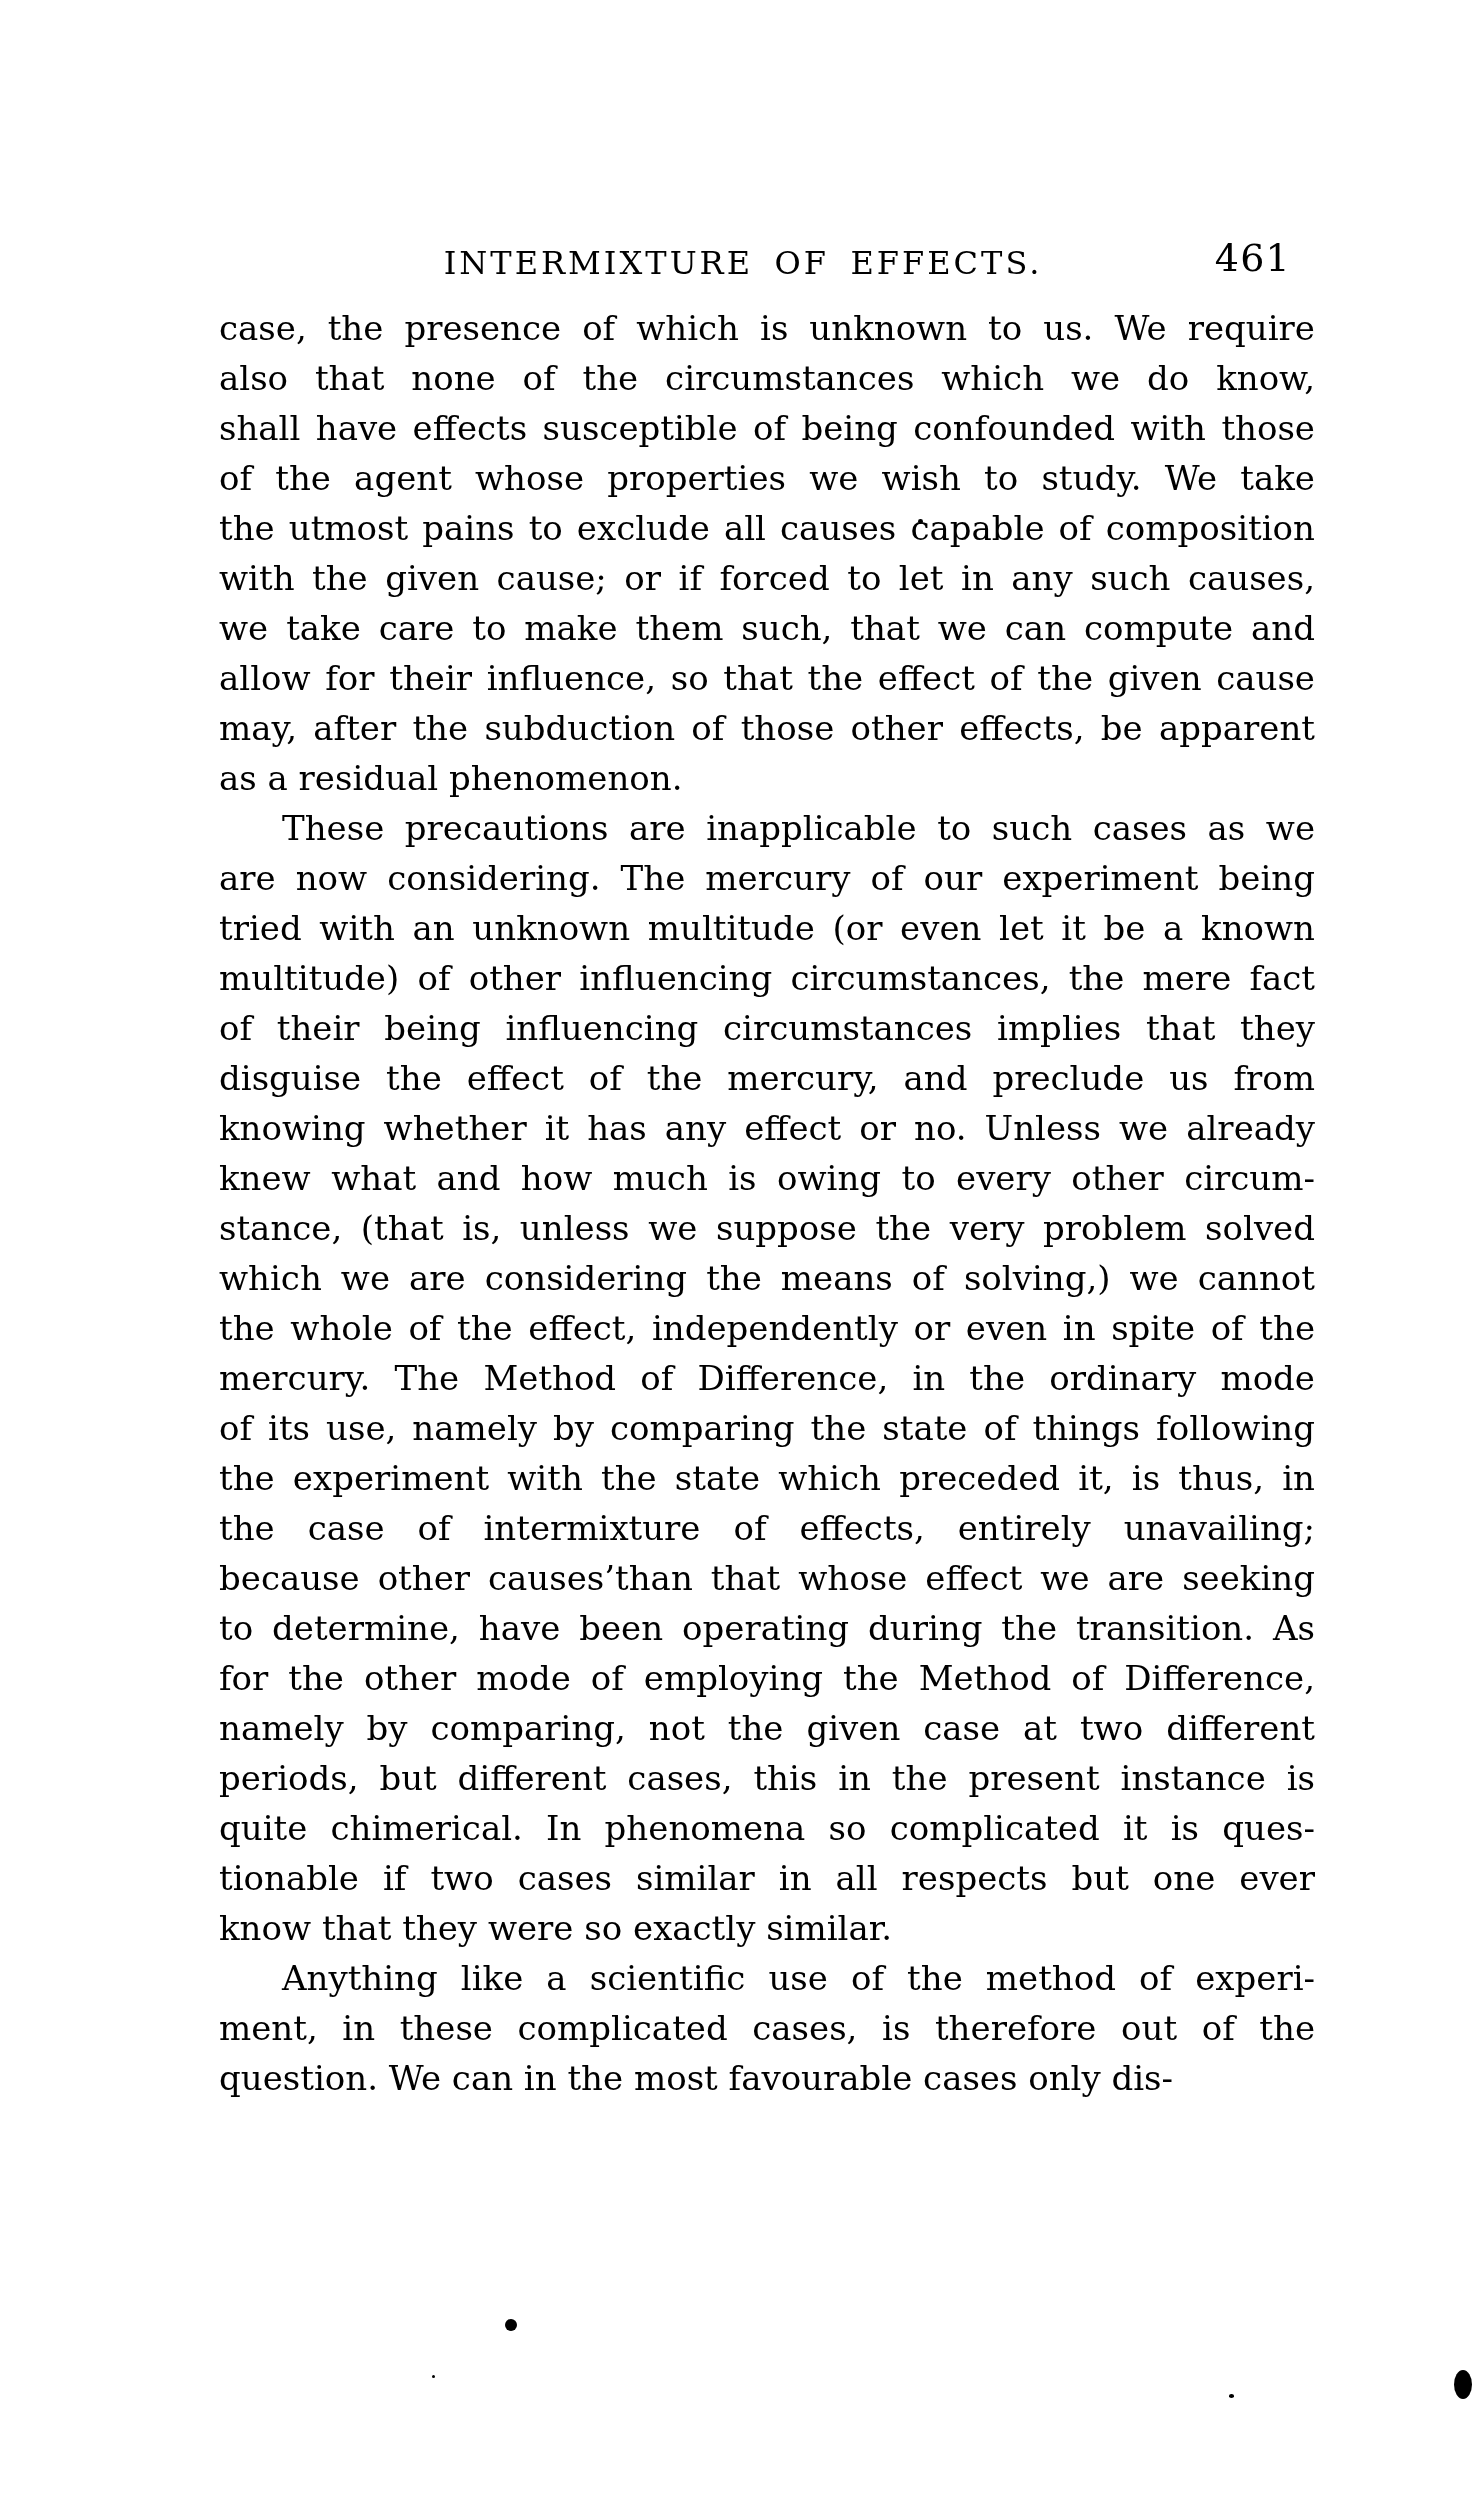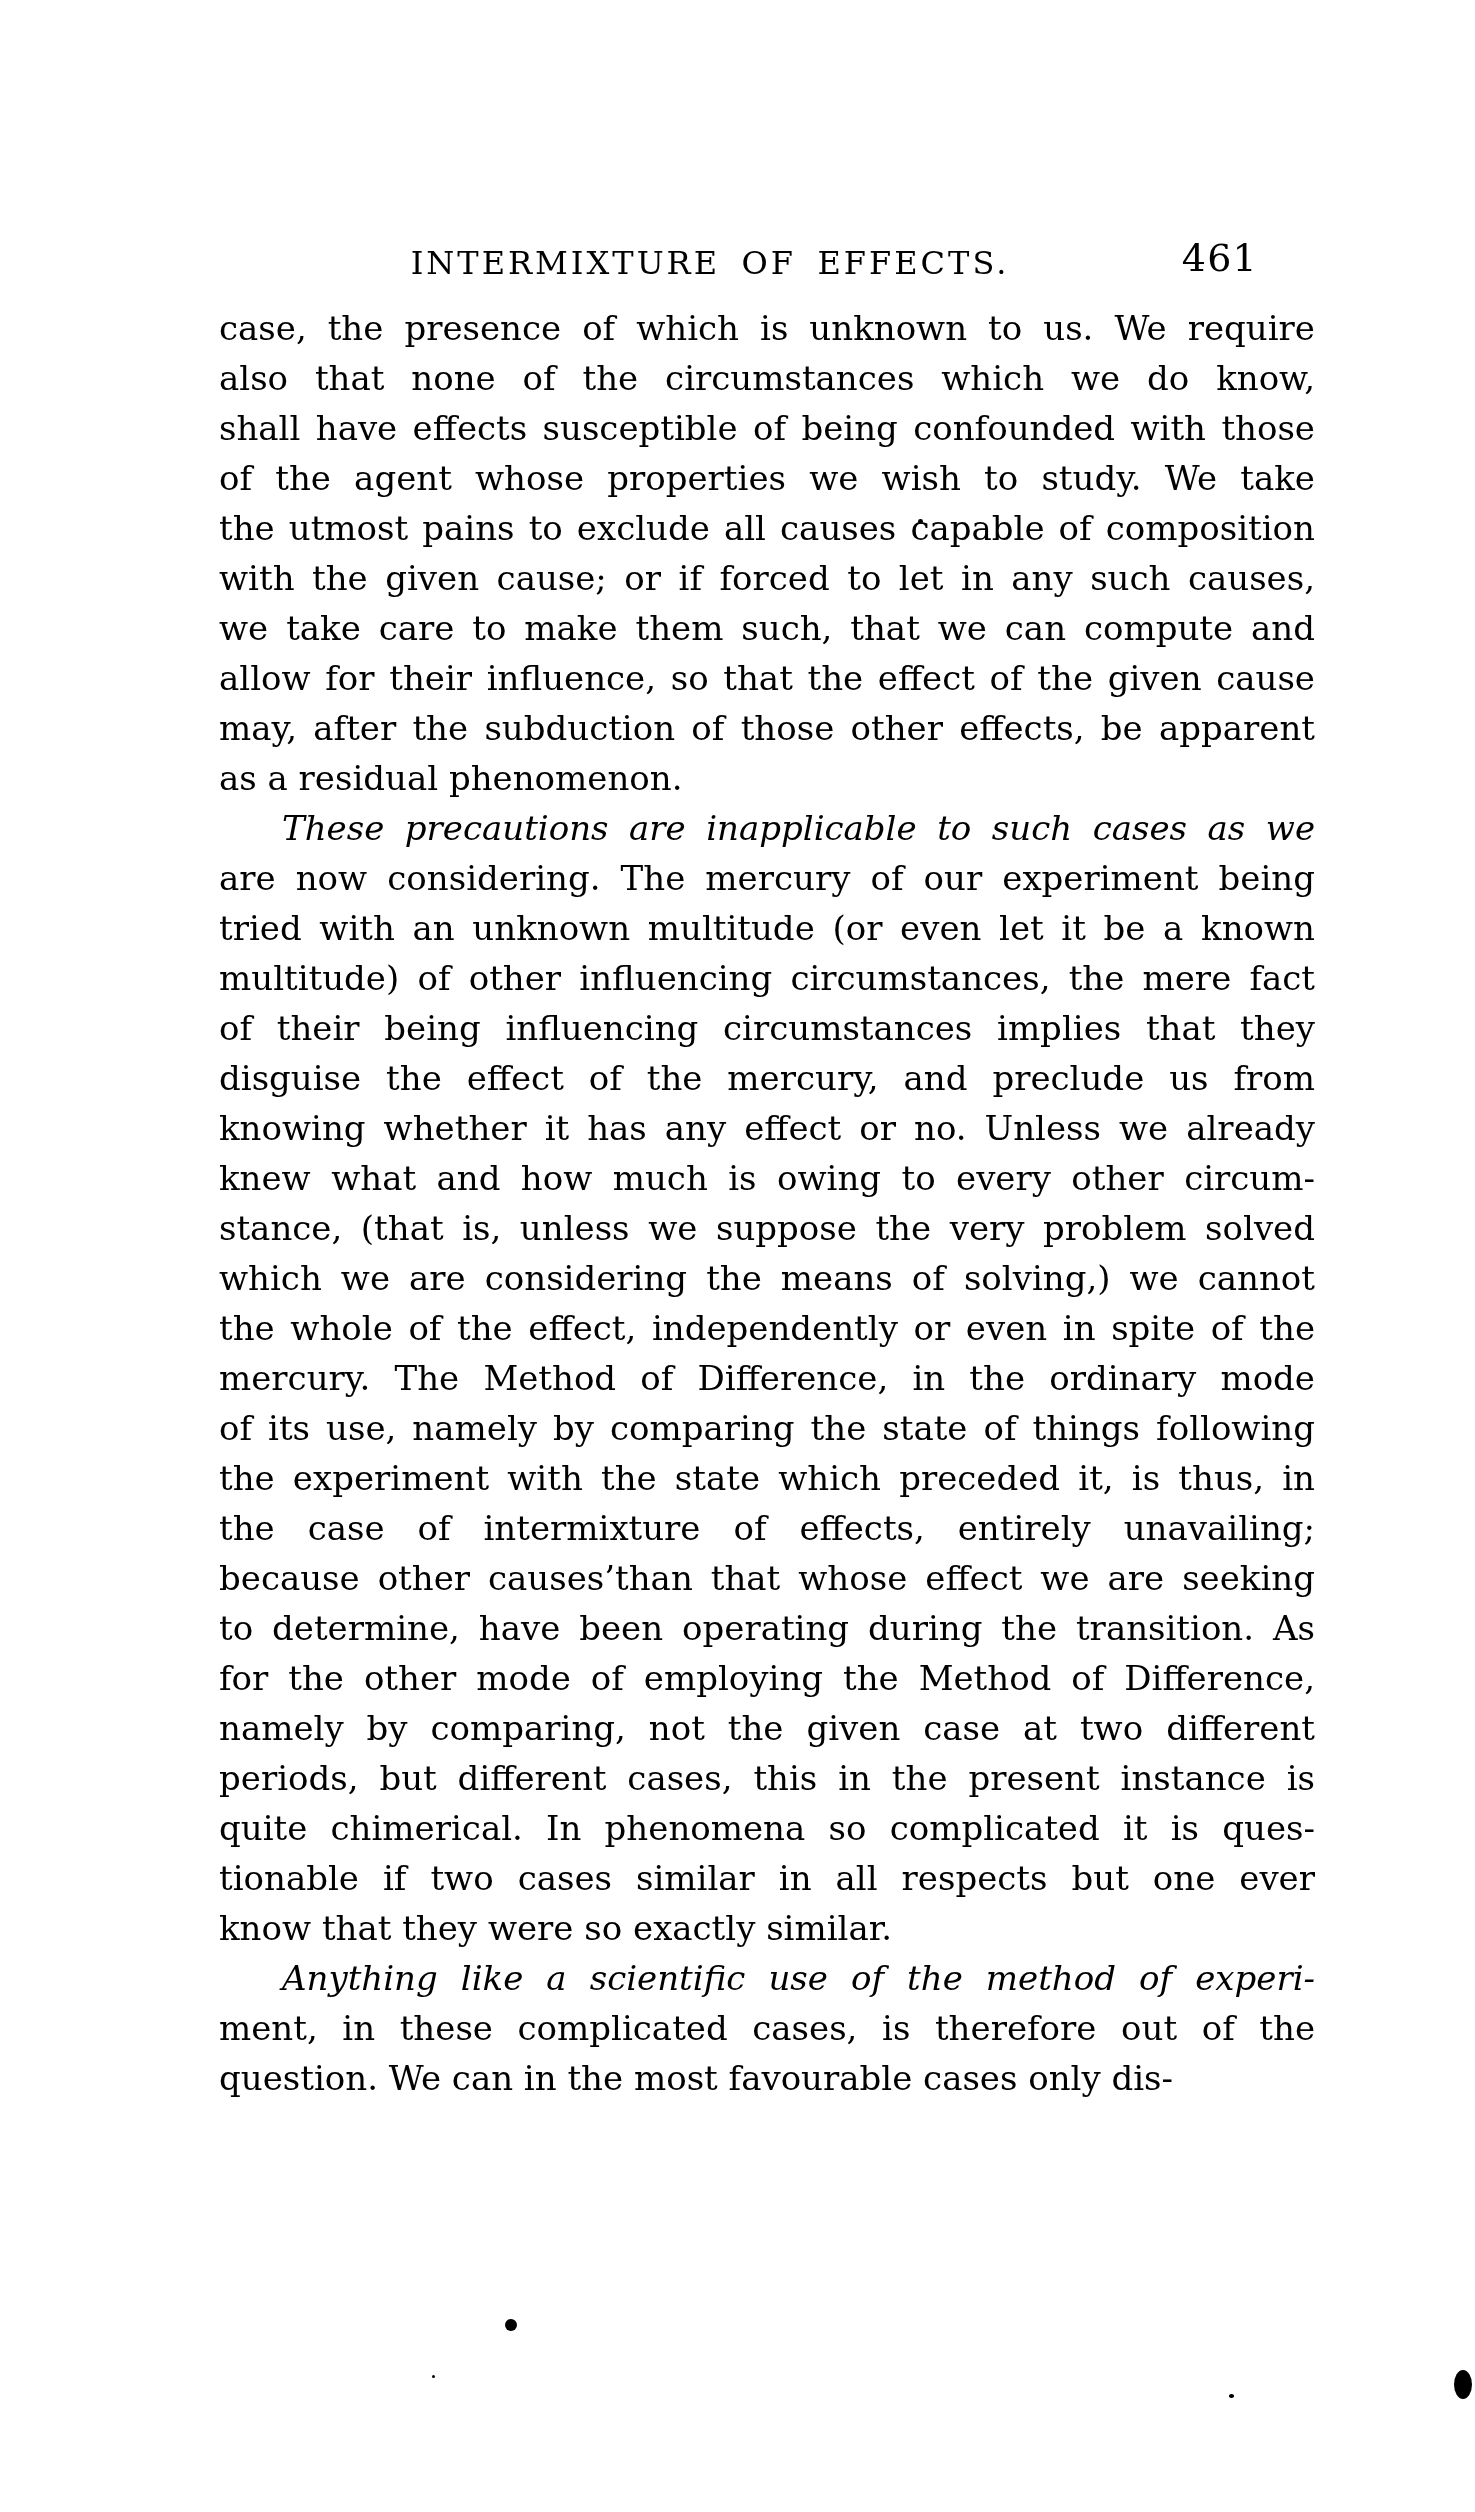--- a/index.html
+++ b/index.html
@@ -11,21 +11,21 @@
     position: relative;
     width: 1476px;
     height: 2512px;
     background: #ffffff;
     color: #000000;
     font-family: "DejaVu Serif", serif;
     overflow: hidden;
   }
   .header {
     position: absolute;
-    left: 162px;
+    left: 195px;
     top: 236px;
     width: 1096px;
     height: 55px;
   }
   .running-head {
     position: absolute;
     left: 50%;
     transform: translateX(-50%);
     top: 8.3px;
     font-size: 32px;
@@ -52,21 +52,20 @@
     line-height: 50px;
     font-size: 34px;
     text-align: justify;
     text-align-last: justify;
     text-justify: inter-word;
     overflow: hidden;
     white-space: normal;
   }
   .line.indent {
     text-indent: 63px;
-    font-style: italic;
   }
   .line.para-last {
     text-align-last: left;
   }
   .ink {
     position: absolute;
     background: #000000;
     border-radius: 50%;
   }
 </style>

